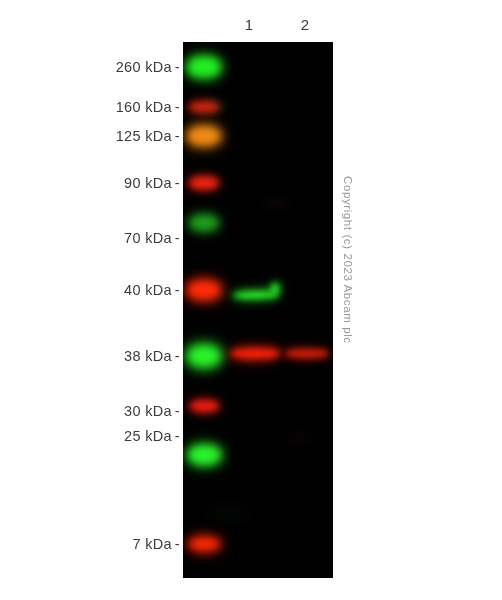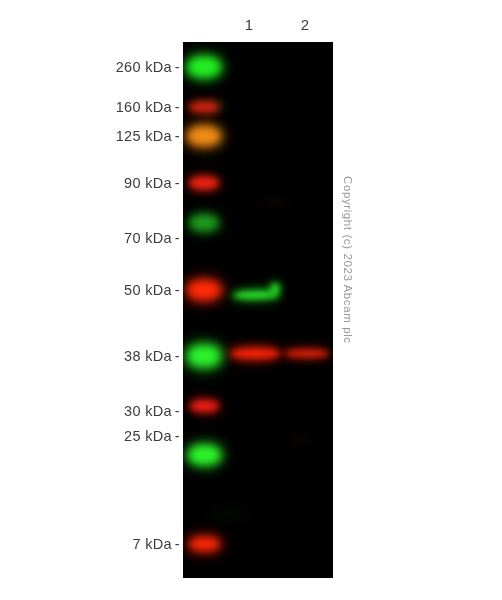--- a/index.html
+++ b/index.html
@@ -102,21 +102,21 @@
   <div class="mw-label" style="top:136px;">
     <span>125 kDa</span><span class="tick">-</span>
   </div>
   <div class="mw-label" style="top:183px;">
     <span>90 kDa</span><span class="tick">-</span>
   </div>
   <div class="mw-label" style="top:238px;">
     <span>70 kDa</span><span class="tick">-</span>
   </div>
   <div class="mw-label" style="top:290px;">
-    <span>50 kDa</span><span class="tick">-</span>
+    <span>40 kDa</span><span class="tick">-</span>
   </div>
   <div class="mw-label" style="top:356px;">
     <span>38 kDa</span><span class="tick">-</span>
   </div>
   <div class="mw-label" style="top:411px;text-align:center;">
     <span>30 kDa</span><span class="tick">-</span>
   </div>
   <div class="mw-label" style="top:436px;">
     <span>25 kDa</span><span class="tick">-</span>
   </div>

